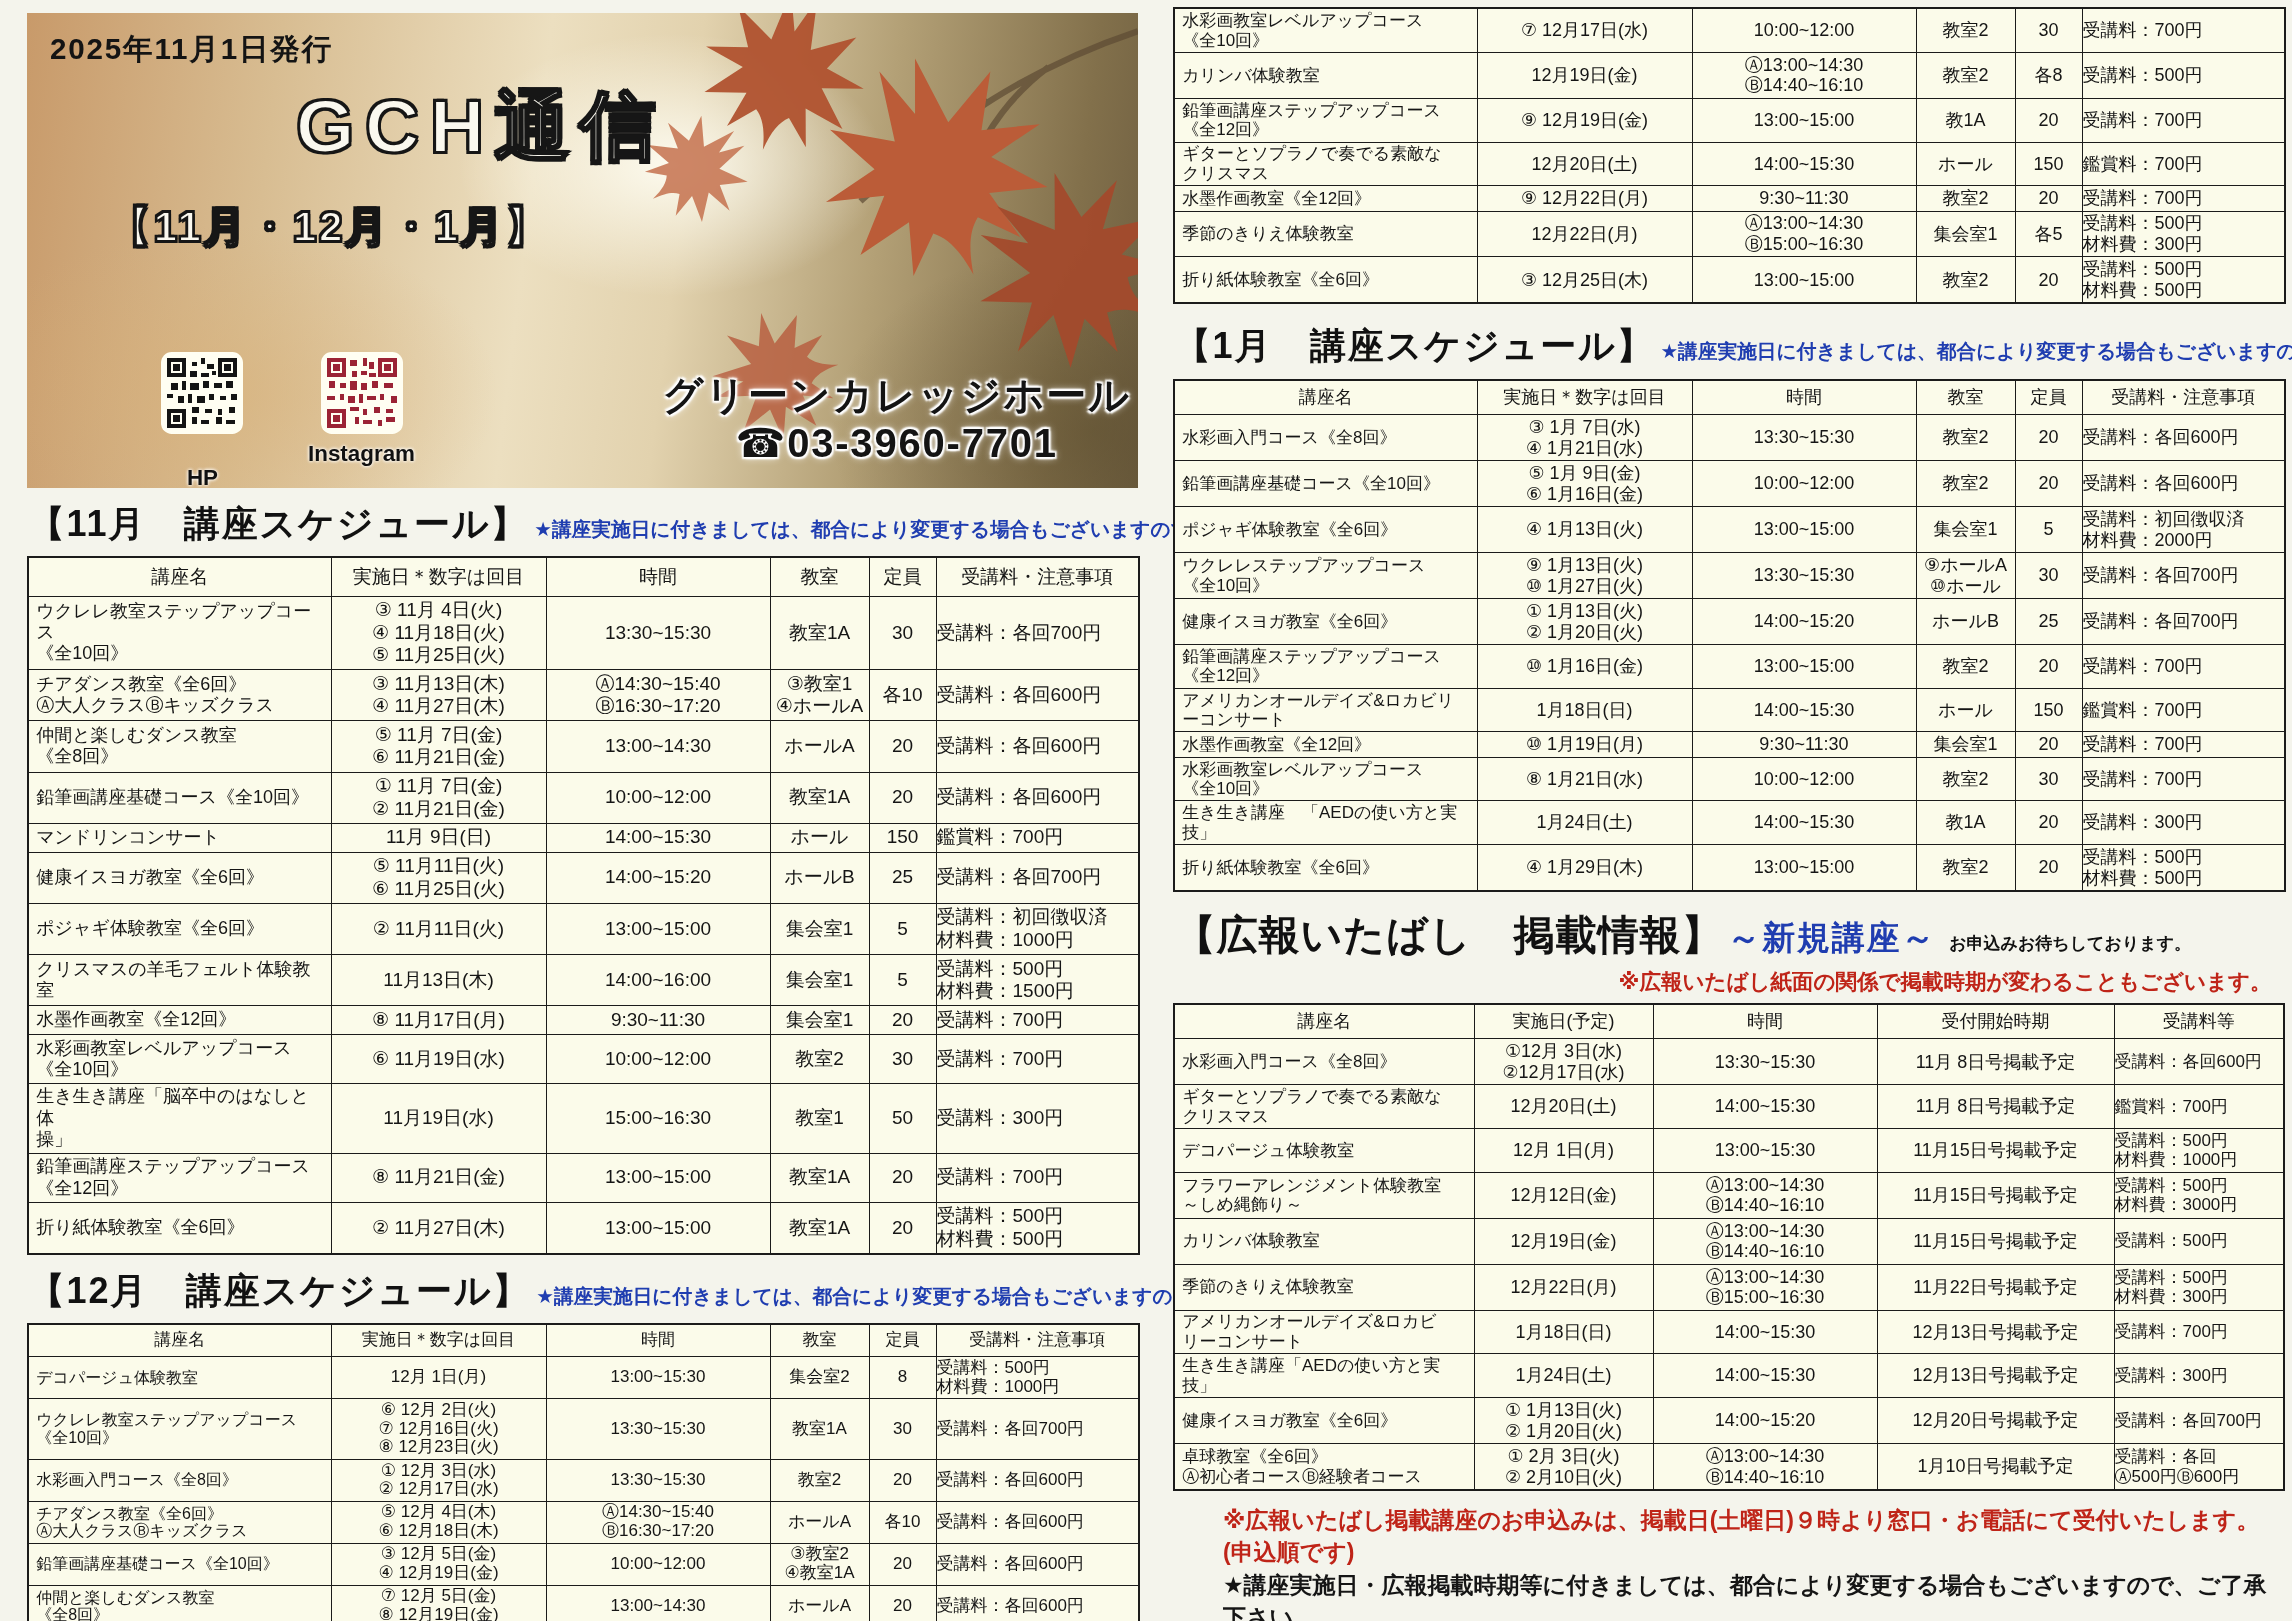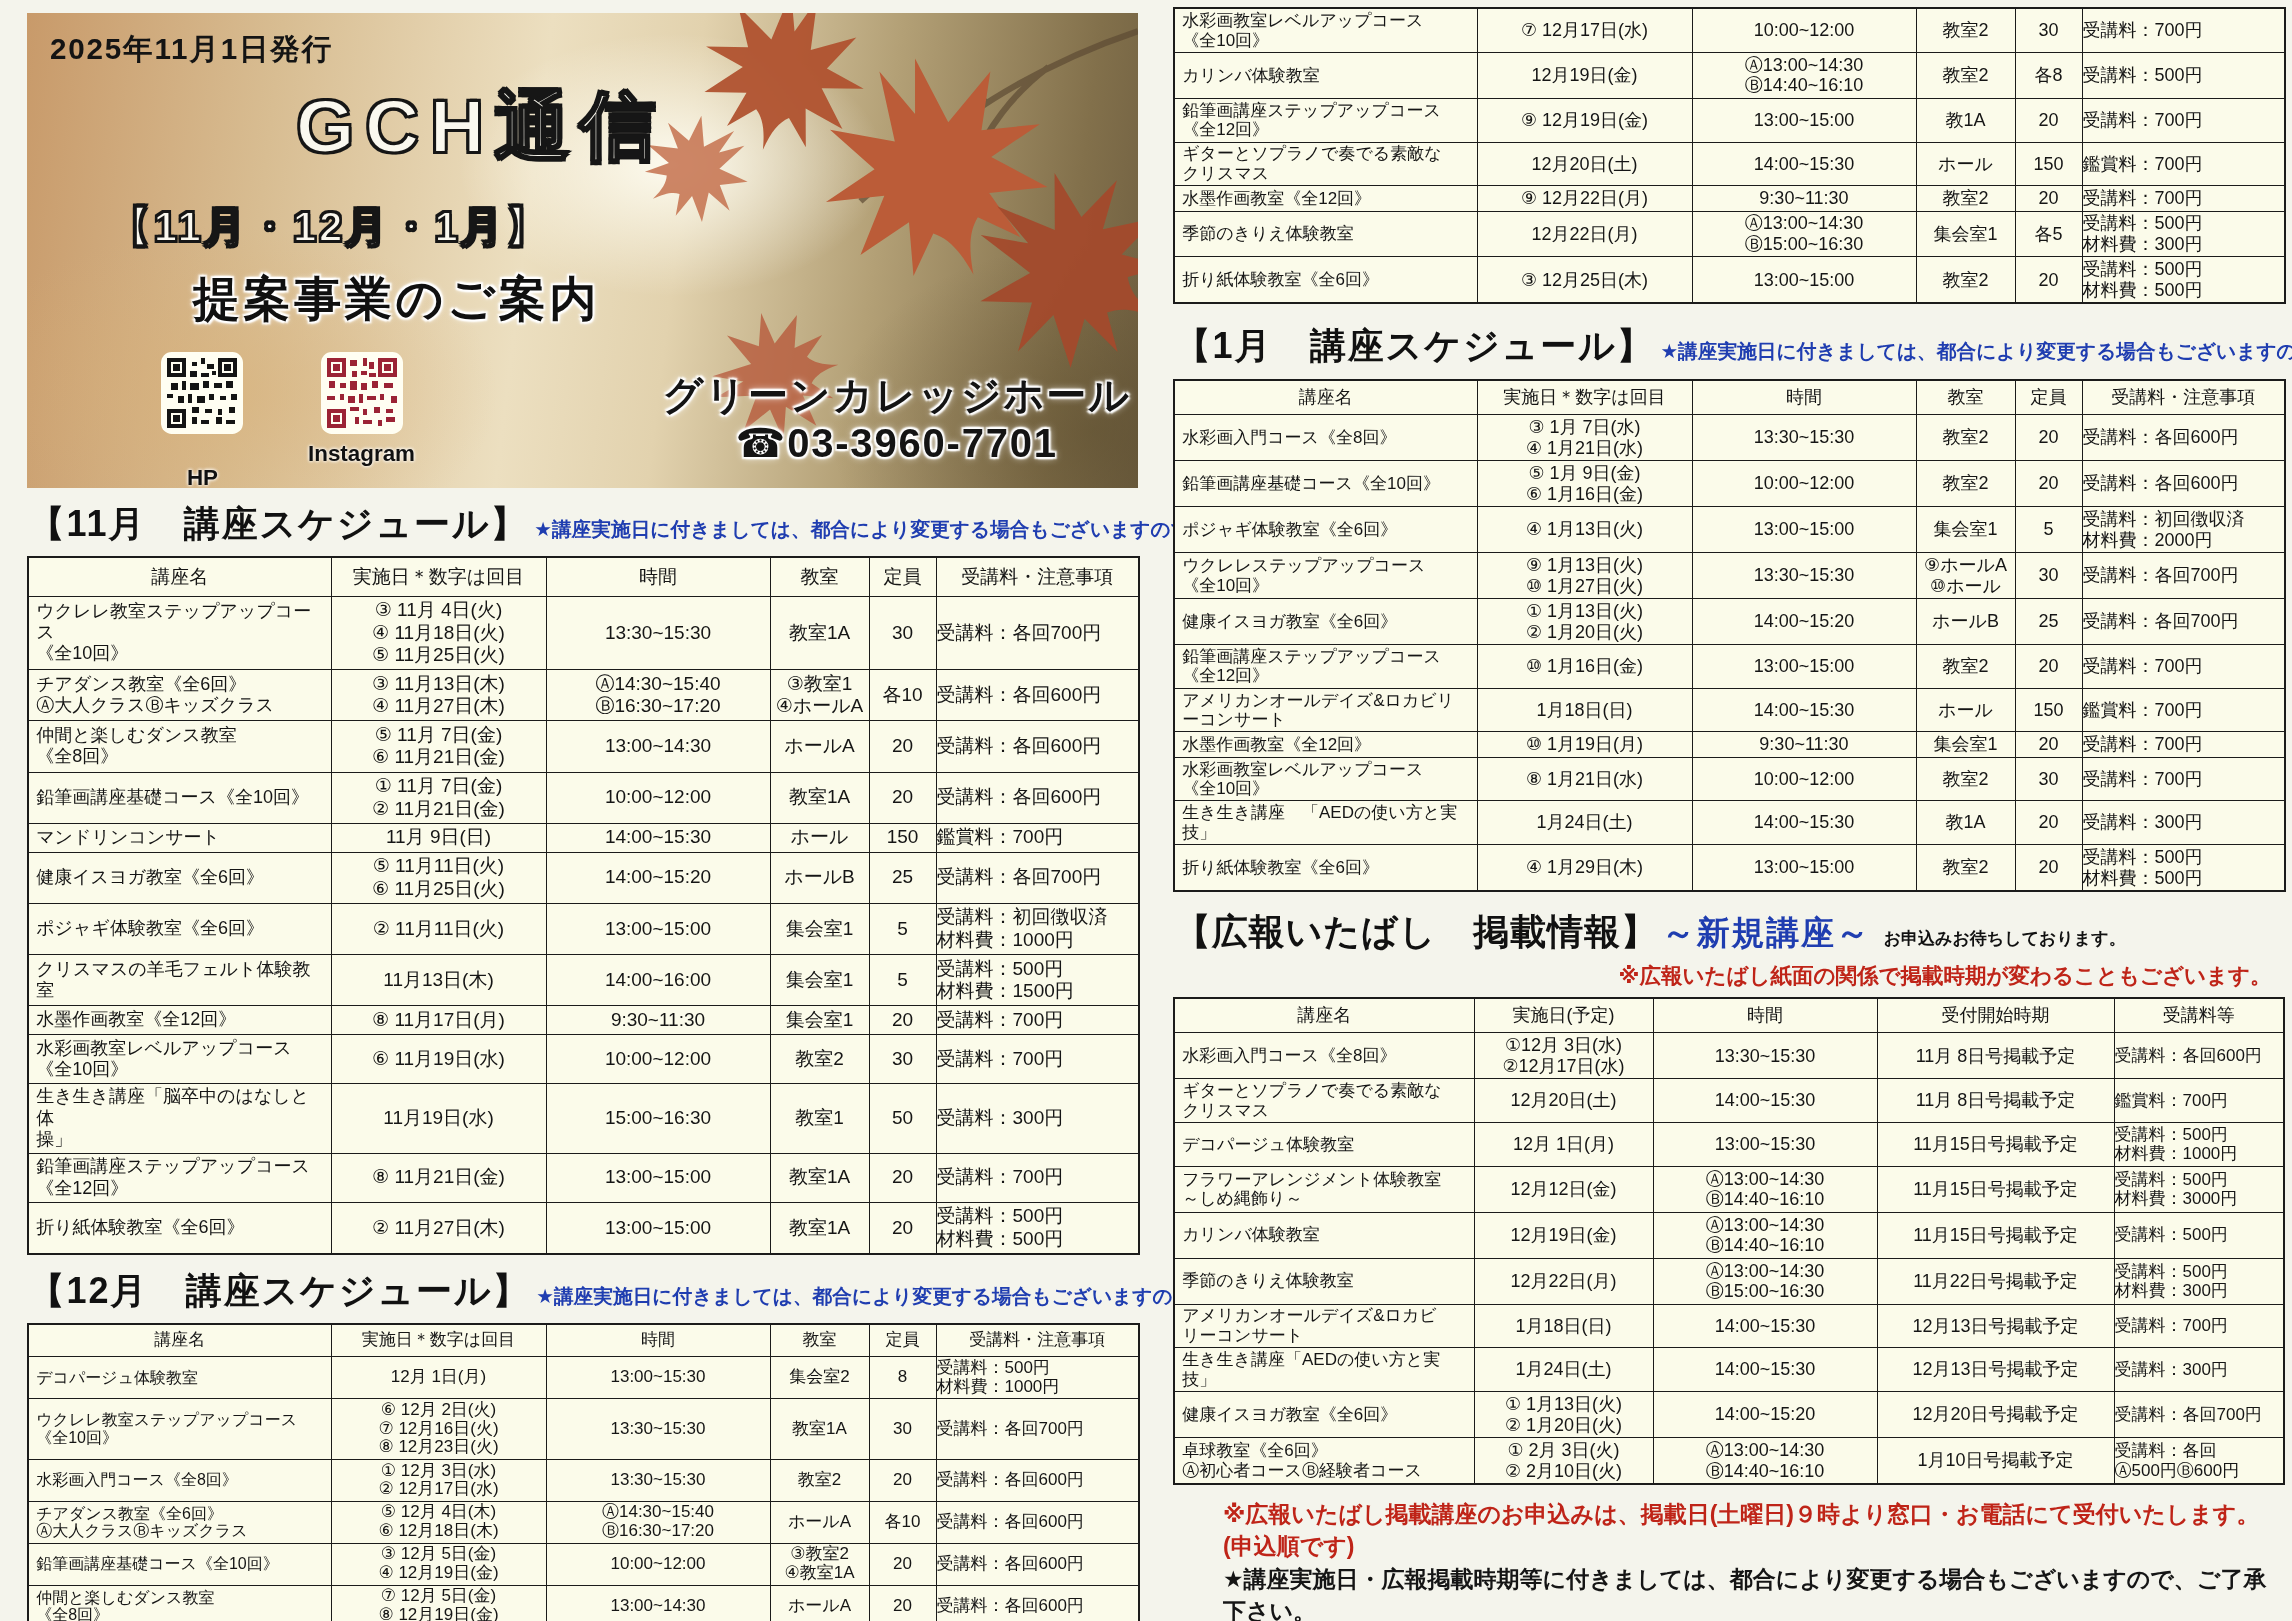--- a/index.html
+++ b/index.html
@@ -70,21 +70,21 @@
   .t-compact .c-name{font-size:16px}
   .t-right th,.t-right td{font-size:18px;line-height:1.15;padding:1.8px 4.5px}
   .t-right th{height:30px}
   .t-right .c-name{font-size:17px}
   table.sched .c-name{text-align:left;padding-left:7.2px}
   table.sched .c-fee{text-align:left;padding-left:0}
   .t-koho .c-fee{font-size:17px}
 
   
   .koho-head{margin:16px 0 1.8px 1.8px;white-space:nowrap}
-  .kh-title{font-size:36px;font-weight:bold;color:#111;letter-spacing:0.9px}
+  .kh-title{font-size:41px;font-weight:bold;color:#111;letter-spacing:0.9px}
   .kh-new{font-size:33px;font-weight:bold;color:#1f3db0;letter-spacing:1.8px}
   .kh-suffix{font-size:17px;font-weight:bold;color:#111;margin-left:9px}
   .kh-note{font-size:21.5px;font-weight:bold;color:#bf2418;text-align:right;padding-right:12.5px;margin:3.6px 0 7.2px}
 
   
   .footnotes{margin:12.5px 0 0 50px;font-size:23px;font-weight:bold;line-height:1.42;color:#151515}
   .red-text{color:#bf2418}
 </style>
 </head>
 <body>
@@ -113,21 +113,20 @@
     <svg class="leaf" style="right:385px;top:99px;transform:rotate(235deg)" width="112" height="112" viewBox="0 0 100 100">
         <use href="#leaf" fill="#c4714e" opacity="0.85"></use>
       </svg>
     <svg class="leaf" style="right:296px;top:296px;transform:rotate(80deg)" width="134" height="134" viewBox="0 0 100 100">
         <use href="#leaf" fill="#b65a3c" opacity="0.8"></use>
       </svg>
 
     <div class="issue-date">2025年11月1日発行</div>
     <div class="hero-title">GCH通信</div>
     <div class="hero-period">【11月・12月・1月】</div>
-    <div class="hero-sub">提案事業のご案内</div>
 
     <div class="qr qr-hp">
       <svg width="70" height="70" viewBox="0 0 33 33" shape-rendering="crispEdges">
         <g fill="#141414">
           <path d="M0 0h9v9h-9z M2 2h5v5h-5z" fill-rule="evenodd"></path>
             <rect x="3" y="3" width="3" height="3"></rect>
           <path d="M24 0h9v9h-9z M26 2h5v5h-5z" fill-rule="evenodd"></path>
             <rect x="27" y="3" width="3" height="3"></rect>
           <path d="M0 24h9v9h-9z M2 26h5v5h-5z" fill-rule="evenodd"></path>
             <rect x="3" y="27" width="3" height="3"></rect>

